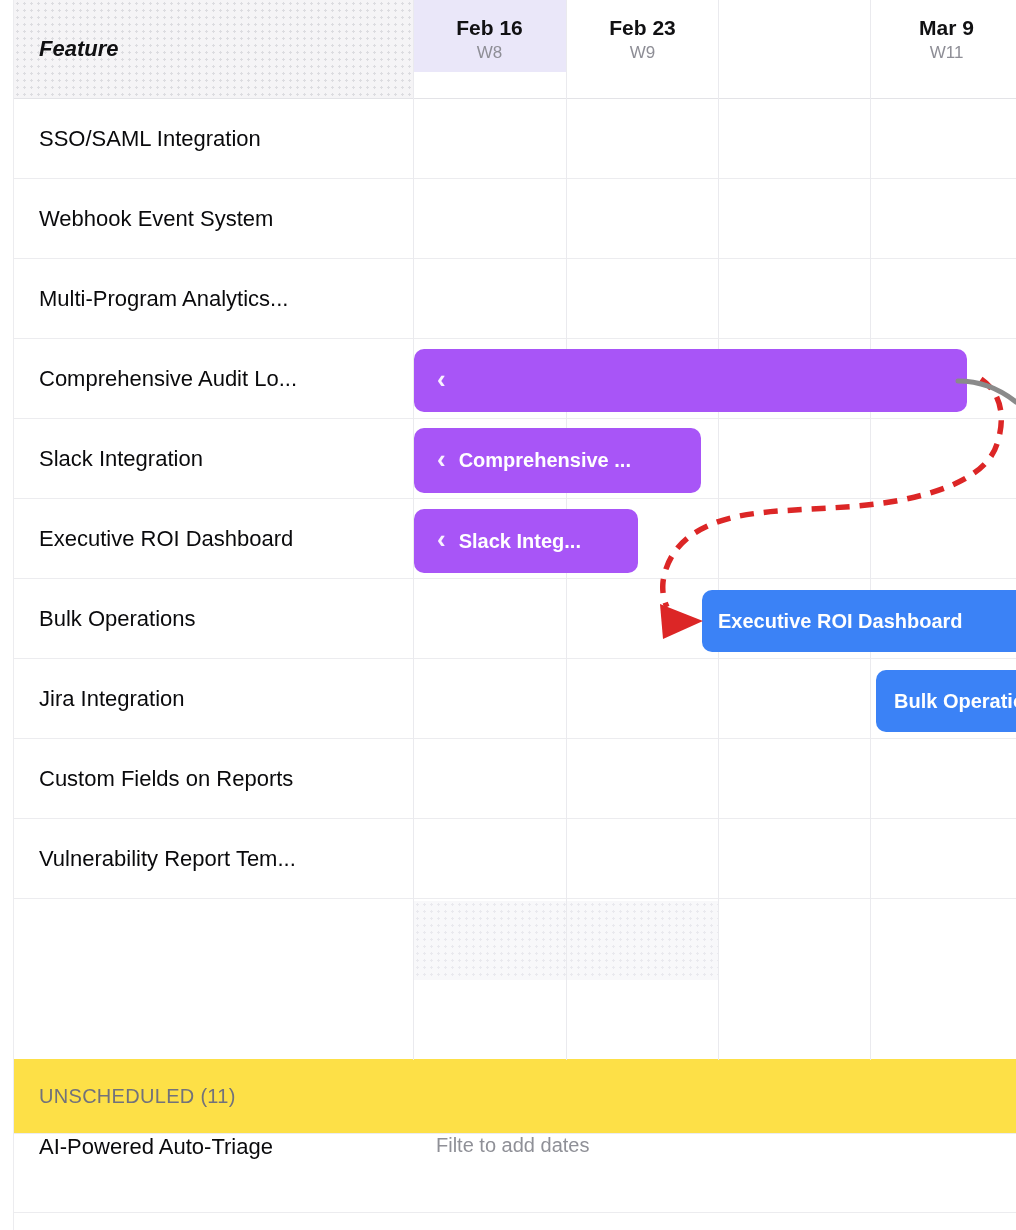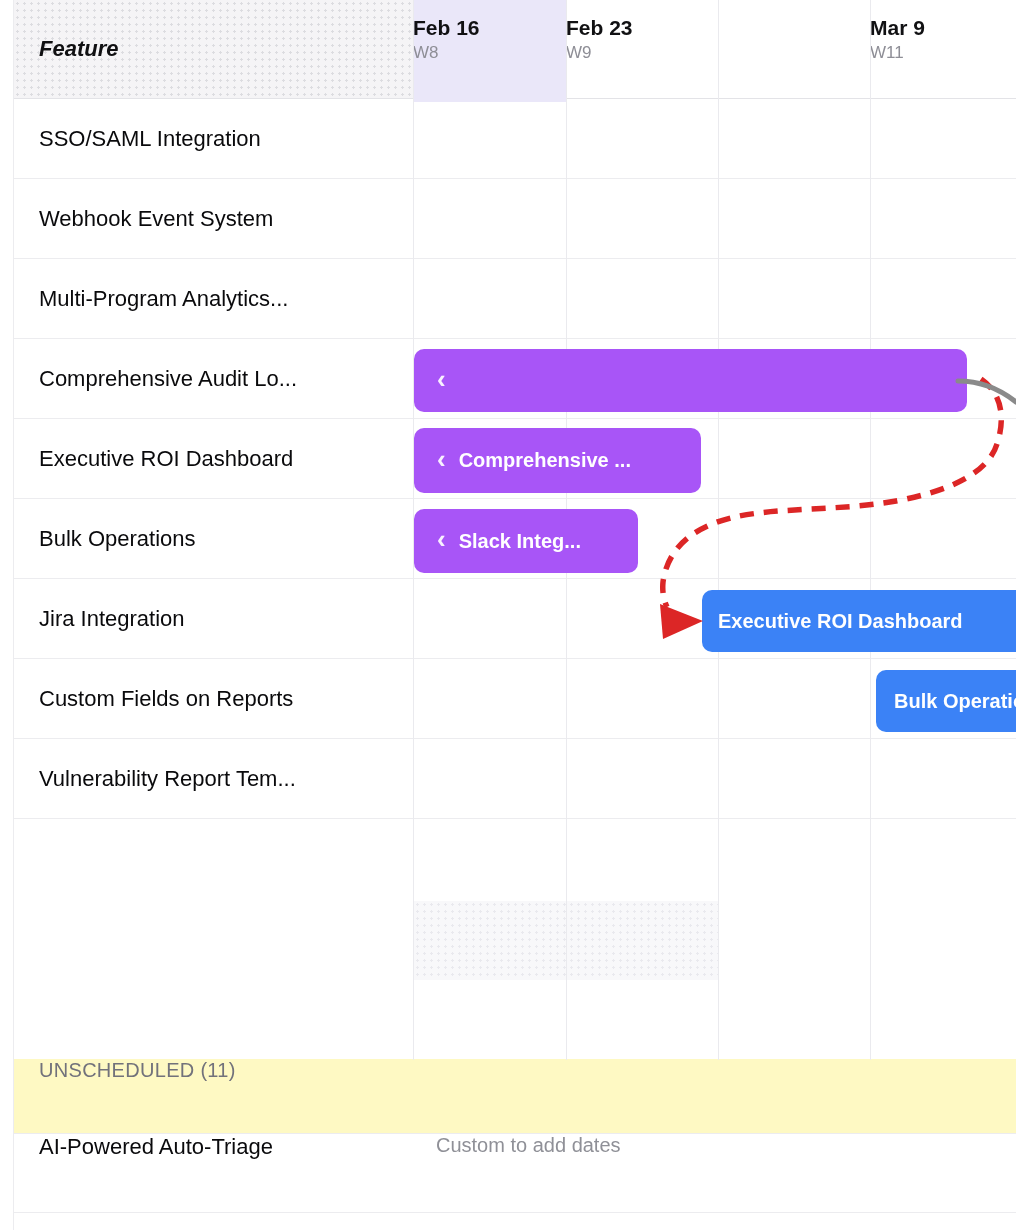--- a/index.html
+++ b/index.html
@@ -15,38 +15,38 @@
   
   .hdr{position:absolute;left:0;top:0;width:1003px;height:99px;border-bottom:1px solid #e3e3e7;box-sizing:border-box;}
   .hdr-feature{
     position:absolute;left:0;top:0;width:399px;height:98px;
     background-color:#f5f4f6;
     background-image:radial-gradient(circle,#dcdce0 1px,transparent 1.2px);
     background-size:7px 7px;
     display:flex;align-items:center;padding-left:25px;box-sizing:border-box;
     font-size:22px;font-weight:700;color:#101012;font-style:italic;
   }
-  .hdr-week{position:absolute;top:0;height:102px;width:153px;text-align:left;box-sizing:border-box;padding-top:15px;}
+  .hdr-week{position:absolute;top:0;height:72px;width:153px;text-align:center;box-sizing:border-box;padding-top:15px;}
   .hdr-week.hl{background:#eae7f9;}
   .hdr-date{font-size:21px;font-weight:700;color:#111113;line-height:26px;}
   .hdr-wk{font-size:17px;color:#8e8e96;line-height:24px;}
   
   .vline{position:absolute;top:0;width:1px;height:1060px;background:#eaeaee;z-index:2;}
   
   .rows{position:absolute;left:0;top:99px;width:1003px;}
   .frow{
     height:80px;border-bottom:1px solid #ececef;box-sizing:border-box;
     display:flex;align-items:center;padding-left:25px;
     font-size:22px;color:#0a0a0c;background:transparent;
   }
   
   .section{
     position:absolute;left:0;top:1059px;width:1003px;height:75px;
-    background:#fef9c3;border-bottom:1px solid #ececef;box-sizing:border-box;
-    display:flex;padding-left:25px;
+    background:#fde047;border-bottom:1px solid #ececef;box-sizing:border-box;
+    display:flex;align-items:center;padding-left:25px;
     font-size:20px;font-weight:500;color:#72727b;letter-spacing:.3px;
   }
   .unsched-row{
     position:absolute;left:0;top:1134px;width:1003px;height:79px;
     border-bottom:1px solid #ececef;box-sizing:border-box;
     display:flex;align-items:flex-start;padding-left:25px;
     font-size:22px;color:#0a0a0c;
   }
   .add-dates{
     position:absolute;left:422px;font-size:20px;color:#8f9097;font-weight:400;
@@ -110,20 +110,23 @@
     <div class="frow">
         <span>Webhook Event System</span>
       </div>
     <div class="frow">
         <span>Multi-Program Analytics...</span>
       </div>
     <div class="frow">
         <span>Comprehensive Audit Lo...</span>
       </div>
     <div class="frow">
+        <span>Slack Integration</span>
+      </div>
+    <div class="frow">
         <span>Executive ROI Dashboard</span>
       </div>
     <div class="frow">
         <span>Bulk Operations</span>
       </div>
     <div class="frow">
         <span>Jira Integration</span>
       </div>
     <div class="frow">
         <span>Custom Fields on Reports</span>
@@ -149,21 +152,21 @@
   </div>
   <div class="bar bar-bulk" style="background:#3b82f6">
     <span>Bulk Operations</span>
   </div>
 
   <div class="section">
     <span>UNSCHEDULED (11)</span>
   </div>
   <div class="unsched-row">
     <span>AI-Powered Auto-Triage</span>
-    <span class="add-dates">Custom to add dates</span>
+    <span class="add-dates">Filte to add dates</span>
   </div>
 
 </div>
 
 <svg class="overlay" viewBox="0 0 1016 1230">
 
   <path d="M 981,379 C 1003,394 1005,420 997,444 C 988,473 950,491 896,501
            C 828,513 758,505 712,524 C 680,537 666,559 663,582 C 662,592 664,601 667,607" fill="none" stroke="#dc2626" stroke-width="5.5" stroke-dasharray="14 10" stroke-linecap="butt"></path>
 
   <polygon points="660,604 703,621 663,639" fill="#dc2626"></polygon>

